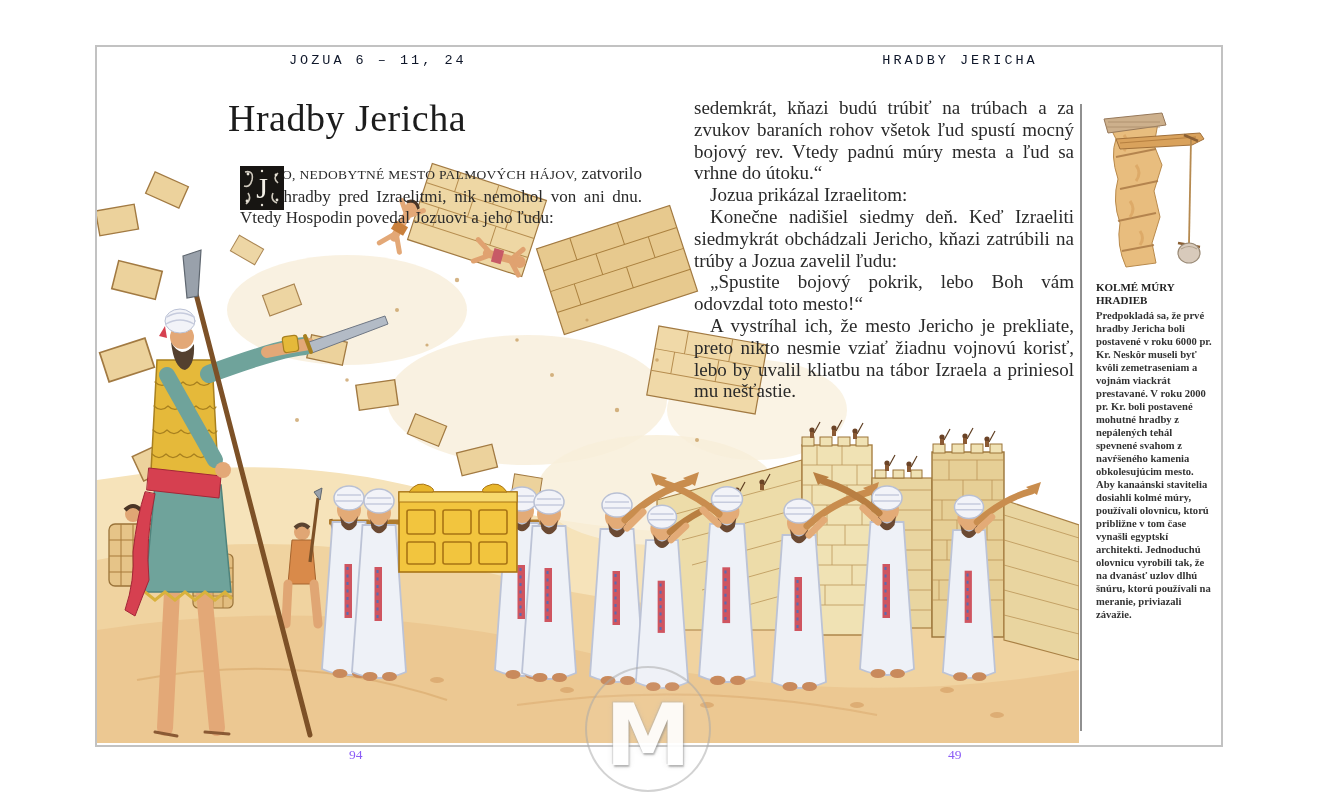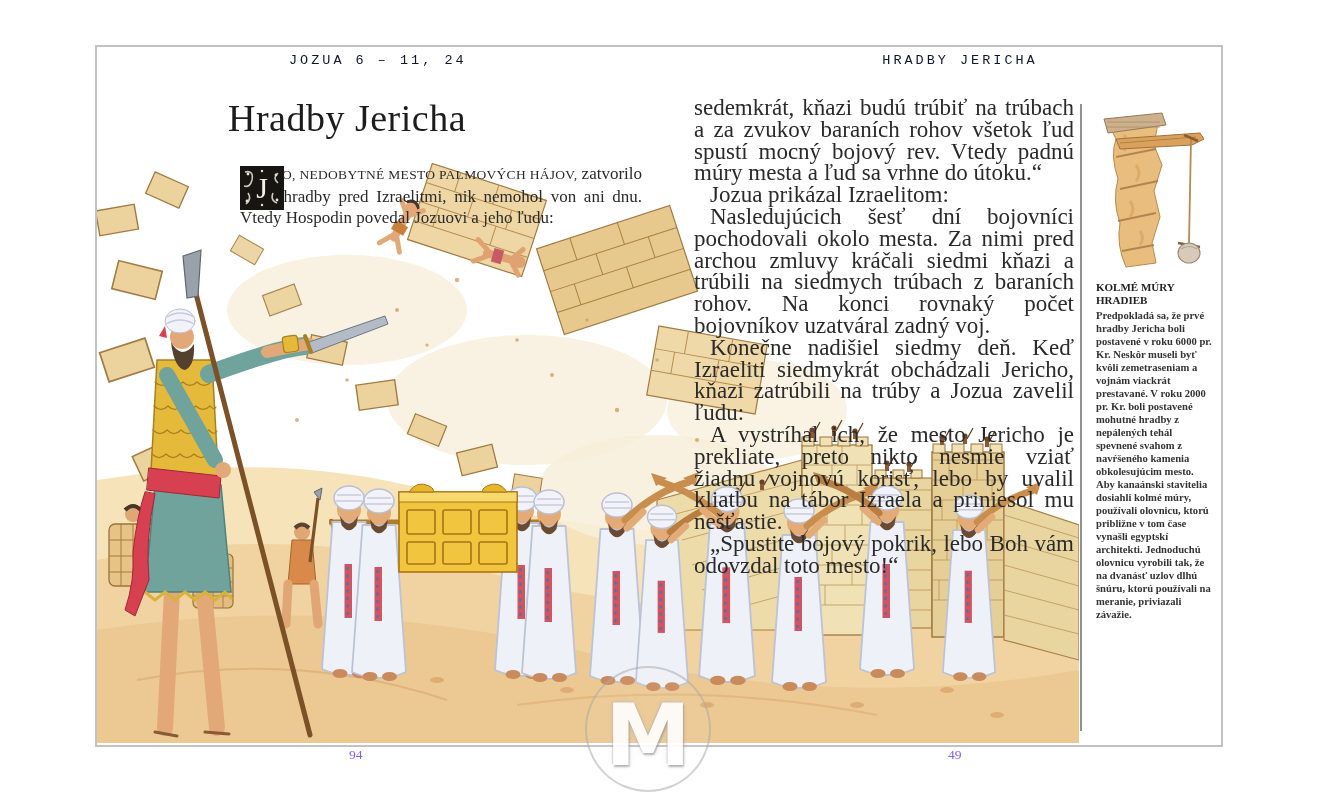--- a/index.html
+++ b/index.html
@@ -24,21 +24,21 @@
   .text-left{position:absolute;left:240px;top:163px;width:402px;z-index:2;
              font-size:17px;line-height:21.5px;text-align:justify;}
   .text-left p{margin:0;}
   .p-intro{margin-left:50px;}
   .dropcap{position:absolute;left:0;top:3px;width:44px;height:44px;}
   .smallcaps{font-size:13.5px;letter-spacing:.3px;}
   .wall-spacer{float:left;width:235px;height:172px;
                shape-outside:polygon(0 0, 23.4% 0, 100% 100%, 0 100%);}
 
   .text-right{position:absolute;left:694px;top:97px;width:380px;z-index:2;
-              font-size:23px;line-height:21.8px;text-align:justify;}
+              font-size:19px;line-height:21.8px;text-align:justify;}
   .text-right p{margin:0;}
   .text-right p.ind{text-indent:16px;}
 
   .col-divider{position:absolute;left:1080px;top:104px;width:2px;height:627px;
                background:#909090;z-index:2;}
 
   .sidebar{position:absolute;left:1096px;top:105px;width:118px;z-index:2;}
   .sidebar-illo{width:118px;height:168px;display:block;}
   .sidebar-title{font-family:Liberation Serif, serif;font-weight:bold;
                  font-size:11px;line-height:13px;color:#222;margin-top:8px;}
@@ -397,24 +397,23 @@
       <circle cx="22" cy="5" r="1.2" fill="#e9e4d8"></circle>
         <circle cx="22" cy="39" r="1.2" fill="#e9e4d8"></circle>
       <text x="22" y="32" text-anchor="middle" font-family="Liberation Serif, serif" font-size="30" fill="#f4f1e8">J</text>
     </svg>
     <p class="p-intro"><span class="smallcaps">ERICHO, NEDOBYTNÉ MESTO PALMOVÝCH HÁJOV,</span><span> zatvorilo svoje hradby pred Izraelitmi, nik nemohol von ani dnu. Vtedy Hospodin povedal Jozuovi a jeho ľudu:</span></p>
   </div>
 
   <div class="text-right">
     <p>sedemkrát, kňazi budú trúbiť na trúbach a za zvukov baraních rohov všetok ľud spustí mocný bojový rev. Vtedy padnú múry mesta a ľud sa vrhne do útoku.“</p>
     <p class="ind">Jozua prikázal Izraelitom:</p>
-    <p class="ind">Nasledujúcich šesť dní bojovníci pochodovali okolo mesta. Za nimi pred archou zmluvy kráčali siedmi kňazi a trúbili na siedmych trúbach z baraních rohov. Na konci rovnaký počet bojovníkov uzatváral zadný voj.</p>
     <p class="ind">Konečne nadišiel siedmy deň. Keď Izraeliti siedmykrát obchádzali Jericho, kňazi zatrúbili na trúby a Jozua zavelil ľudu:</p>
+    <p class="ind">„Spustite bojový pokrik, lebo Boh vám odovzdal toto mesto!“</p>
     <p class="ind">A vystríhal ich, že mesto Jericho je prekliate, preto nikto nesmie vziať žiadnu vojnovú korisť, lebo by uvalil kliatbu na tábor Izraela a priniesol mu nešťastie.</p>
-    <p class="ind">„Spustite bojový pokrik, lebo Boh vám odovzdal toto mesto!“</p>
   </div>
 
   <div class="col-divider"></div>
 
   <div class="sidebar">
     <svg class="sidebar-illo" viewBox="0 0 118 168">
       <path d="M14,22 L62,18 L58,40 L66,60 L58,86 L64,112 L56,138 L60,158 L30,162 Q20,140 24,118 Q16,96 22,74 Q14,50 20,34 Z" fill="#e8bd7e" stroke="#b98a4c" stroke-width="1"></path>
       <path d="M20,52 L60,44 M24,84 L62,76 M22,116 L60,108 M26,146 L58,140" stroke="#a87743" stroke-width="2.2" opacity=".8"></path>
       <path d="M28,30 q6,8 0,16 M40,60 q6,8 0,16 M34,96 q6,8 0,16 M44,126 q5,7 0,14" stroke="#d9a35f" stroke-width="3" fill="none" opacity=".7"></path>
       <path d="M8,14 L66,8 L70,20 L12,28 Z" fill="#cdb08c" stroke="#96785a" stroke-width="1"></path>

